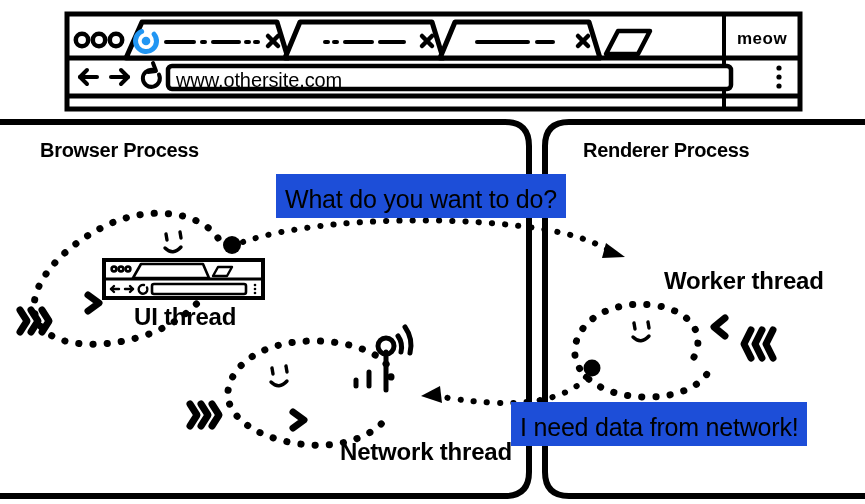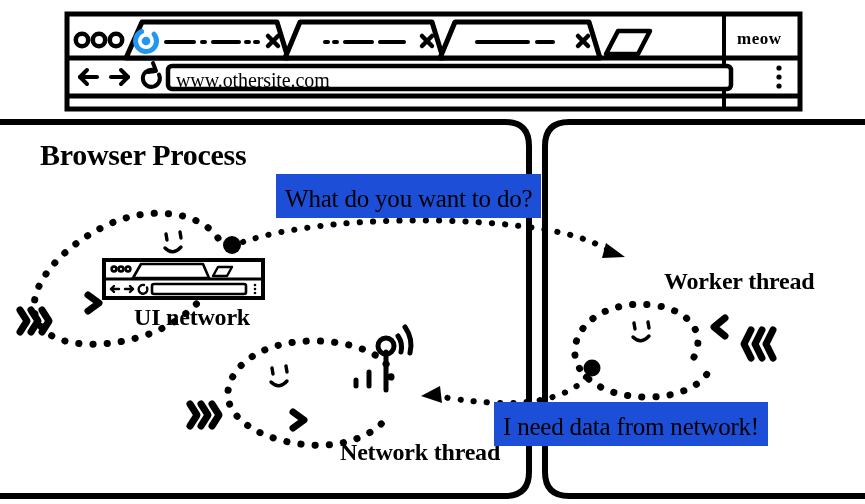--- a/index.html
+++ b/index.html
@@ -11,37 +11,36 @@
     font-family: "Liberation Sans", sans-serif;
     width: 865px;
     height: 504px;
     overflow: hidden;
   }
   #stage {
     position: relative;
     width: 865px;
     height: 388px;
     background: #ffffff;
-    font-family: Liberation Serif, serif;
   }
   #stage svg.layer {
     position: absolute;
     left: 0;
     top: 0;
     width: 865px;
     height: 504px;
   }
   .htext {
     position: absolute;
     white-space: nowrap;
     color: #000000;
     line-height: 1;
   }
   .panel-title {
-    font-size: 30px;
+    font-size: 20px;
     font-weight: bold;
     letter-spacing: -0.3px;
     text-align: right;
   }
   .thread-label {
     font-size: 24px;
     font-weight: bold;
     letter-spacing: -0.2px;
   }
   .bubble {
@@ -302,24 +301,25 @@
 
     </g>
   </svg>
 
   <div class="htext meow" style="left:737px; top:30px;">meow</div>
 
   <div class="htext urltext" style="left:176px; top:70px;" title="Search or type a URL">www.othersite.com</div>
 
   <div class="htext panel-title" style="left:40px; top:140px;">Browser Process</div>
 
-
-  <div class="htext thread-label" style="left:134px; top:305px;">UI network</div>
+  <div class="htext panel-title" style="left:583px; top:140px;">Renderer Process</div>
+
+  <div class="htext thread-label" style="left:134px; top:305px;">UI thread</div>
 
   <div class="htext thread-label" style="left:340px; top:440px;">Network thread</div>
 
   <div class="htext thread-label" style="left:664px; top:269px;">Worker thread</div>
 
   <div class="bubble" style="left:276px; top:174px;">What do you want to do?</div>
 
-  <div class="bubble" style="left:494px; top:402px;">I need data from network!</div>
+  <div class="bubble" style="left:511px; top:402px;">I need data from network!</div>
 
 </div>
 
 </body></html>

